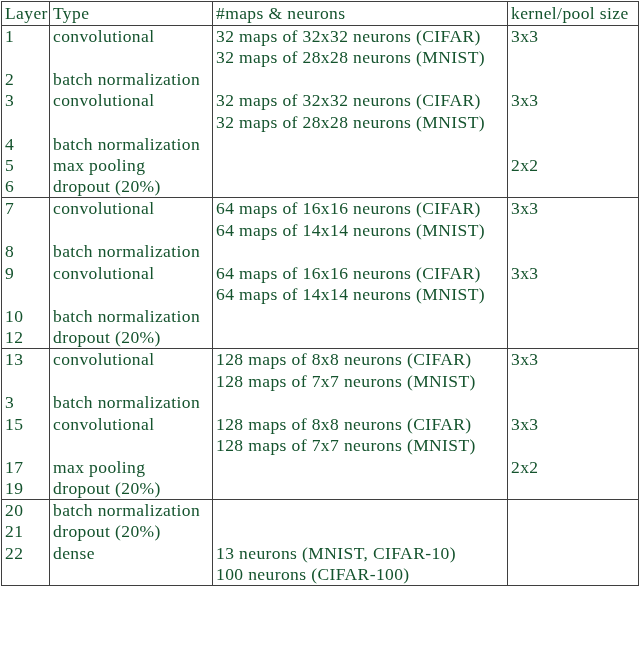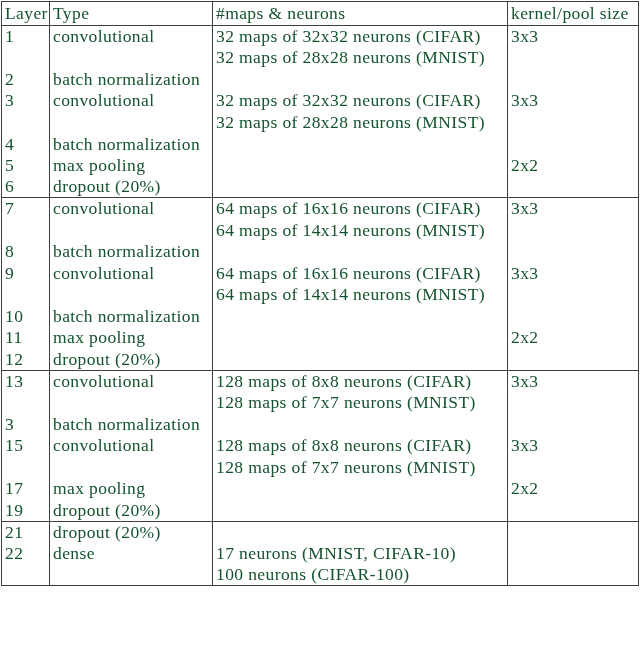--- a/index.html
+++ b/index.html
@@ -146,26 +146,20 @@
           <td>64 maps of 14x14 neurons (MNIST)</td>
           <td></td>
         </tr>
         <tr>
           <td>10</td>
           <td>batch normalization</td>
           <td></td>
           <td></td>
         </tr>
         <tr>
-          <td>11</td>
-          <td>max pooling</td>
-          <td></td>
-          <td>2x2</td>
-        </tr>
-        <tr>
           <td>12</td>
           <td>dropout (20%)</td>
           <td></td>
           <td></td>
         </tr>
       </tbody>
       <tbody>
         <tr>
           <td>13</td>
           <td>convolutional</td>
@@ -204,29 +198,35 @@
         </tr>
         <tr>
           <td>19</td>
           <td>dropout (20%)</td>
           <td></td>
           <td></td>
         </tr>
       </tbody>
       <tbody>
         <tr>
+          <td>20</td>
+          <td>batch normalization</td>
+          <td></td>
+          <td></td>
+        </tr>
+        <tr>
           <td>21</td>
           <td>dropout (20%)</td>
           <td></td>
           <td></td>
         </tr>
         <tr>
           <td>22</td>
           <td>dense</td>
-          <td>17 neurons (MNIST, CIFAR-10)</td>
+          <td>13 neurons (MNIST, CIFAR-10)</td>
           <td></td>
         </tr>
         <tr>
           <td></td>
           <td></td>
           <td>100 neurons (CIFAR-100)</td>
           <td></td>
         </tr>
       </tbody>
     </table>

